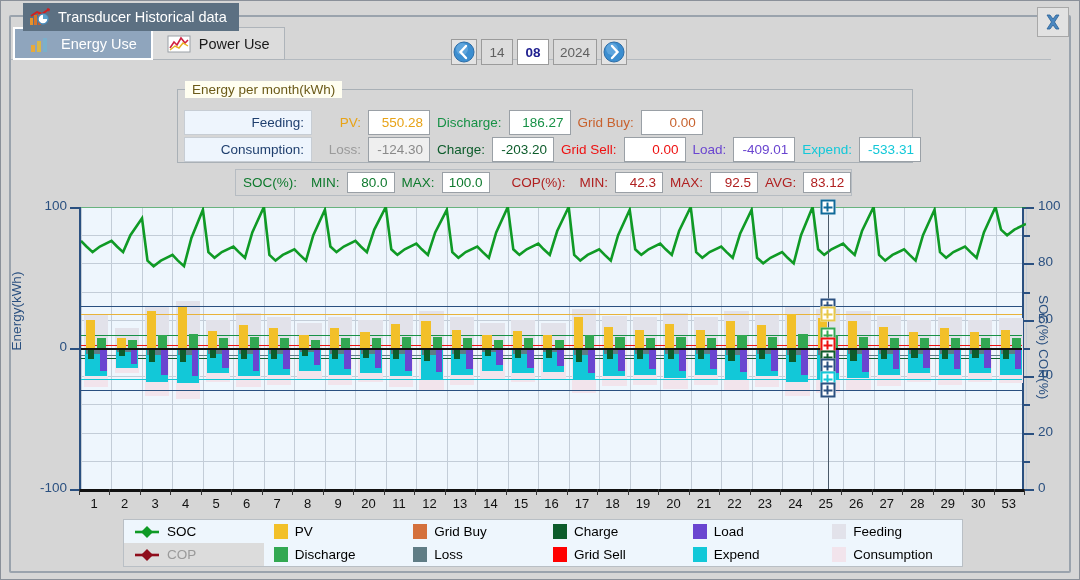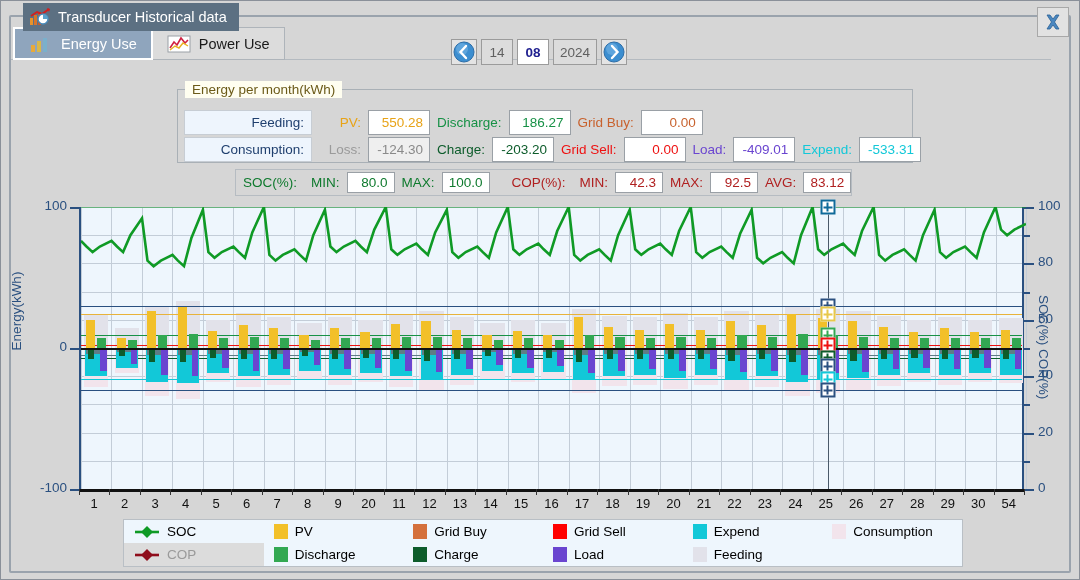--- a/index.html
+++ b/index.html
@@ -860,21 +860,21 @@
       <div class="xlab" style="left: 845.339px;">26</div>
       <div class="xtick" style="left: 860.581px;"></div>
       <div class="xlab" style="left: 875.823px;">27</div>
       <div class="xtick" style="left: 891.065px;"></div>
       <div class="xlab" style="left: 906.306px;">28</div>
       <div class="xtick" style="left: 921.548px;"></div>
       <div class="xlab" style="left: 936.79px;">29</div>
       <div class="xtick" style="left: 952.032px;"></div>
       <div class="xlab" style="left: 967.274px;">30</div>
       <div class="xtick" style="left: 982.516px;"></div>
-      <div class="xlab" style="left: 997.758px;">54</div>
+      <div class="xlab" style="left: 997.758px;">53</div>
       <div class="xtick" style="left: 1013px;"></div>
     </div>
 
   <div id="legend">
       <div class="leg">
         <span class="dia"><svg width="26" height="14" viewBox="0 0 26 14">
             <line x1="1" y1="7" x2="25" y2="7" stroke="#0f9a25" stroke-width="2.6"></line>
             <polygon points="13,1 19,7 13,13 7,7" fill="#0f9a25"></polygon>
           </svg></span>
         <span>SOC</span>
@@ -892,20 +892,24 @@
       </div>
       <div class="leg">
         <span class="sw" style="background: rgb(50, 168, 82);"></span>
         <span>Discharge</span>
       </div>
       <div class="leg">
         <span class="sw" style="background: rgb(212, 112, 60);"></span>
         <span>Grid Buy</span>
       </div>
       <div class="leg">
+        <span class="sw" style="background: rgb(95, 124, 133);"></span>
+        <span>Loss</span>
+      </div>
+      <div class="leg">
         <span class="sw" style="background: rgb(13, 92, 43);"></span>
         <span>Charge</span>
       </div>
       <div class="leg">
         <span class="sw" style="background: rgb(255, 0, 0);"></span>
         <span>Grid Sell</span>
       </div>
       <div class="leg">
         <span class="sw" style="background: rgb(106, 69, 208);"></span>
         <span>Load</span>

